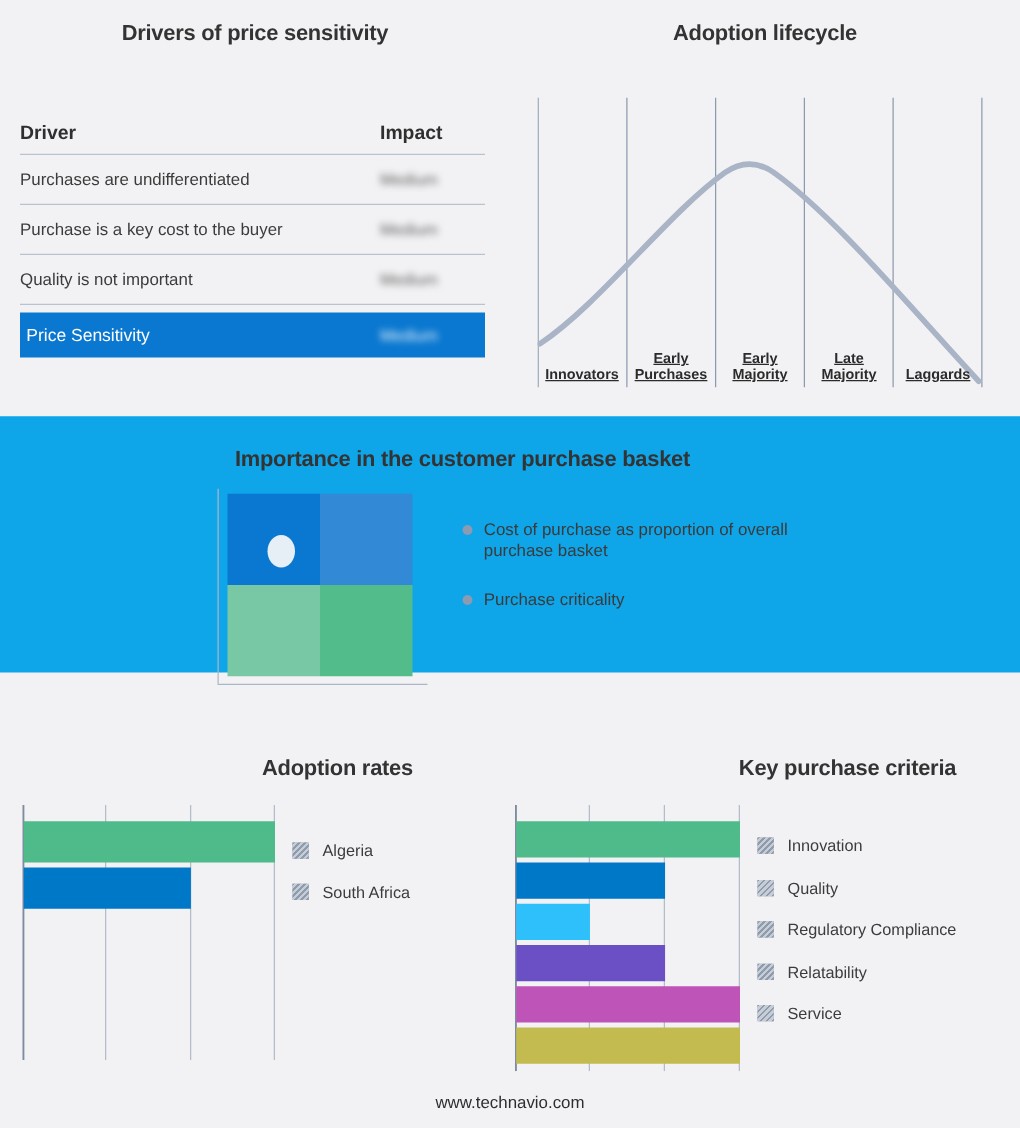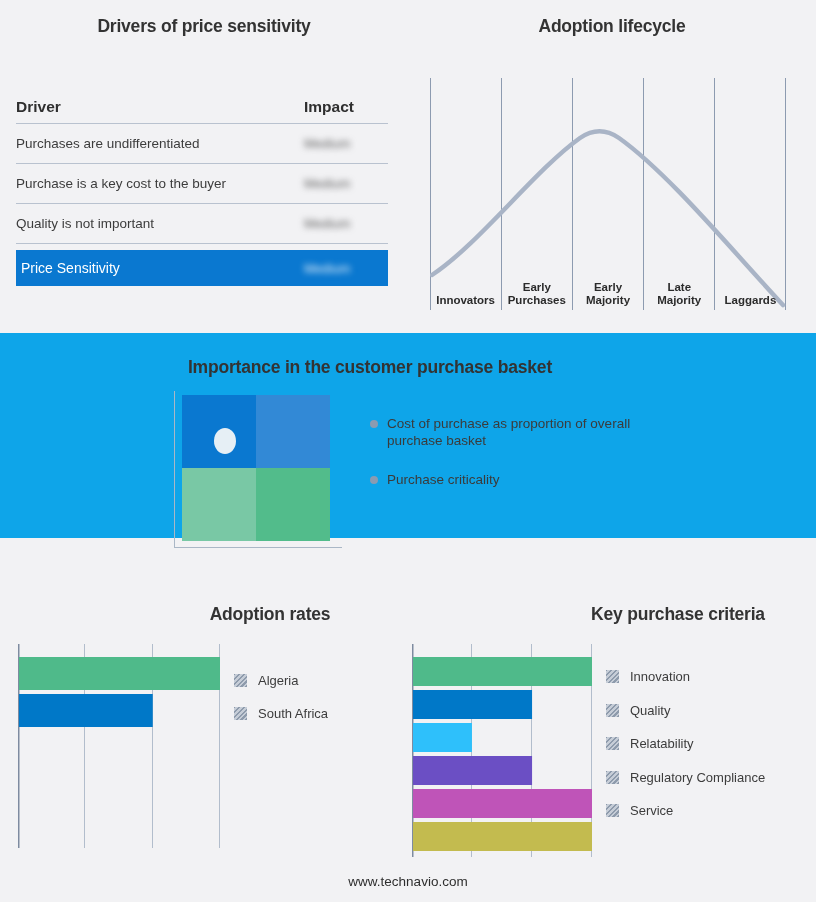--- a/index.html
+++ b/index.html
@@ -132,20 +132,21 @@
     font-size: 11.5px;
     font-weight: bold;
     color: #2b2b2b;
     text-align: center;
     line-height: 13px;
     display: flex;
     flex-direction: column;
     justify-content: flex-end;
     padding-bottom: 1px;
     box-sizing: border-box;
+    text-decoration: underline;
   }
 
   
   #middle-band {
     position: absolute;
     left: 0; top: 333px;
     width: 816px; height: 205px;
     background: #0ea5e9;
   }
   #basket-title {
@@ -417,25 +418,25 @@
     <div class="bl-row" style="height: 33.5px;">
       <span class="hatch-swatch"></span>
       <span class="bl-name">Innovation</span>
     </div>
     <div class="bl-row" style="height: 33.5px;">
       <span class="hatch-swatch"></span>
       <span class="bl-name">Quality</span>
     </div>
     <div class="bl-row" style="height: 33.5px;">
       <span class="hatch-swatch"></span>
+      <span class="bl-name">Regulatory Compliance</span>
+    </div>
+    <div class="bl-row" style="height: 33.5px;">
+      <span class="hatch-swatch"></span>
       <span class="bl-name">Relatability</span>
     </div>
     <div class="bl-row" style="height: 33.5px;">
       <span class="hatch-swatch"></span>
-      <span class="bl-name">Regulatory Compliance</span>
-    </div>
-    <div class="bl-row" style="height: 33.5px;">
-      <span class="hatch-swatch"></span>
       <span class="bl-name">Service</span>
     </div>
   </div>
 
 <div id="footer">www.technavio.com</div>
 
 </body></html>

